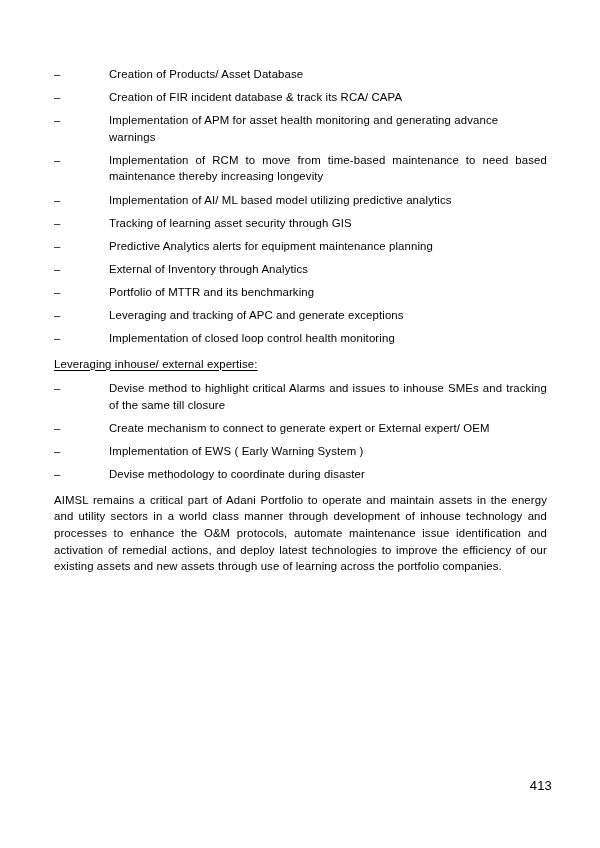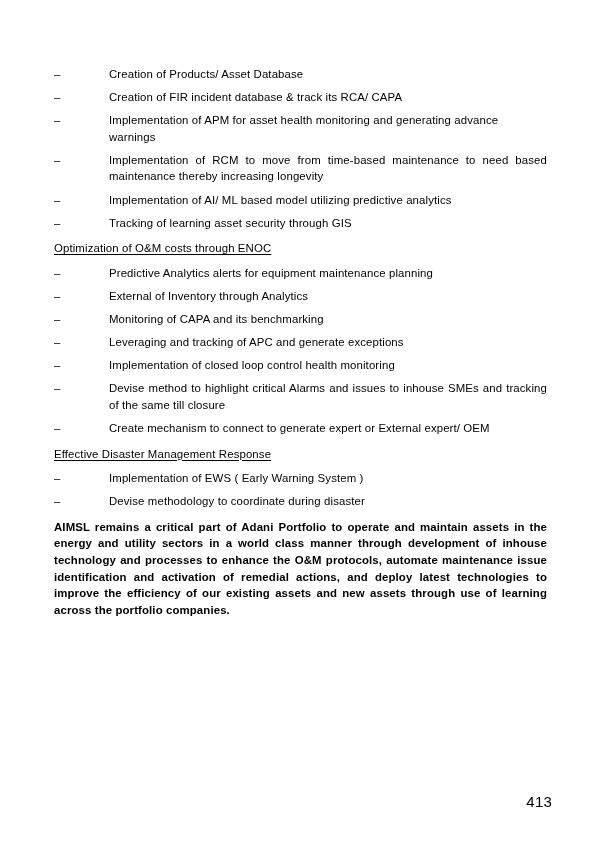--- a/index.html
+++ b/index.html
@@ -63,28 +63,27 @@
     display: block;
   }
   
   .para {
     margin: 9px 0 0 0;
     font-size: 11.4px;
     line-height: 16.6px;
     letter-spacing: 0.12px;
     text-align: justify;
     text-justify: inter-word;
-    font-weight: bold;
   }
   
   .page-number {
     position: absolute;
     right: 48px;
-    bottom: 40px;
-    font-size: 15px;
+    bottom: 56px;
+    font-size: 13px;
     line-height: 13px;
     letter-spacing: 0.2px;
     text-align: center;
   }
 </style>
 </head>
 <body>
 
 <div class="page">
 
@@ -107,50 +106,49 @@
         <span class="btext">Implementation of RCM to move from time-based maintenance to need based maintenance thereby increasing longevity</span>
       </div>
       <div class="bullet">
         <span class="dash">–</span>
         <span class="btext">Implementation of AI/ ML based model utilizing predictive analytics</span>
       </div>
       <div class="bullet">
         <span class="dash">–</span>
         <span class="btext">Tracking of learning asset security through GIS</span>
       </div>
-      <div class="heading">Optimization of O&amp;M costs through ENOC</div>
       <div class="bullet">
         <span class="dash">–</span>
         <span class="btext">Predictive Analytics alerts for equipment maintenance planning</span>
       </div>
       <div class="bullet">
         <span class="dash">–</span>
         <span class="btext">External of Inventory through Analytics</span>
       </div>
       <div class="bullet">
         <span class="dash">–</span>
-        <span class="btext">Monitoring of CAPA and its benchmarking</span>
+        <span class="btext">Portfolio of MTTR and its benchmarking</span>
       </div>
       <div class="bullet">
         <span class="dash">–</span>
         <span class="btext">Leveraging and tracking of APC and generate exceptions</span>
       </div>
       <div class="bullet">
         <span class="dash">–</span>
         <span class="btext">Implementation of closed loop control health monitoring</span>
       </div>
+      <div class="heading">Leveraging inhouse/  external expertise:</div>
       <div class="bullet justify">
         <span class="dash">–</span>
         <span class="btext">Devise method to highlight critical Alarms and issues to inhouse SMEs and tracking of the same till closure</span>
       </div>
       <div class="bullet">
         <span class="dash">–</span>
         <span class="btext">Create mechanism to connect to generate expert or External expert/ OEM</span>
       </div>
-      <div class="heading">Effective Disaster Management Response</div>
       <div class="bullet">
         <span class="dash">–</span>
         <span class="btext">Implementation of EWS ( Early Warning System )</span>
       </div>
       <div class="bullet">
         <span class="dash">–</span>
         <span class="btext">Devise methodology to coordinate during disaster</span>
       </div>
       <div class="para">AIMSL remains a critical part of Adani Portfolio to operate and maintain assets in the energy and utility sectors in a world class manner through development of inhouse technology and processes to enhance the O&amp;M protocols, automate maintenance issue identification and activation of remedial actions, and deploy latest technologies to improve the efficiency of our existing assets and new assets through use of learning across the portfolio companies.</div>
     </div>

